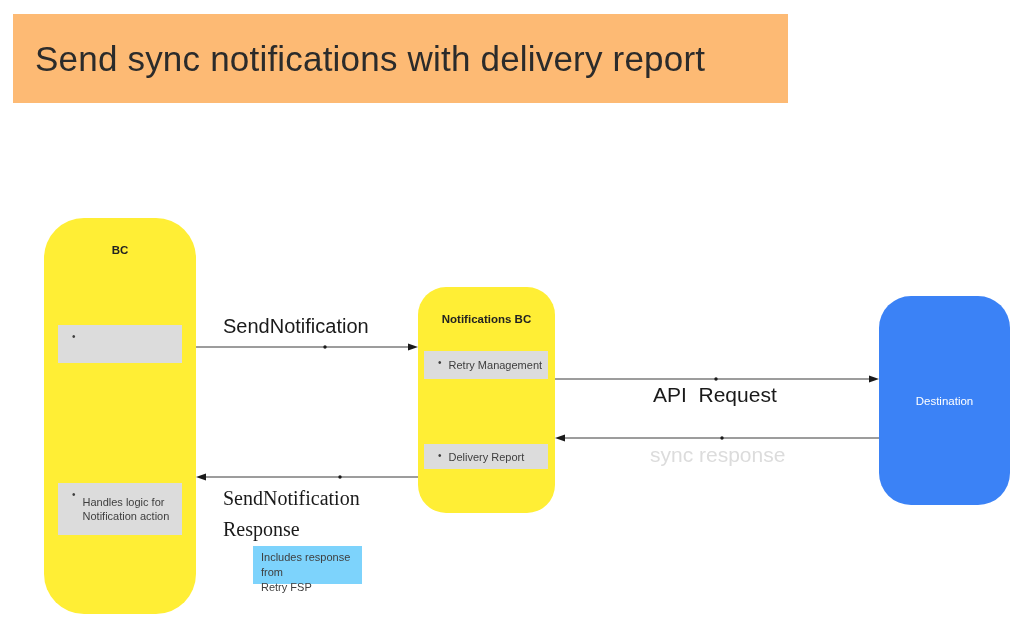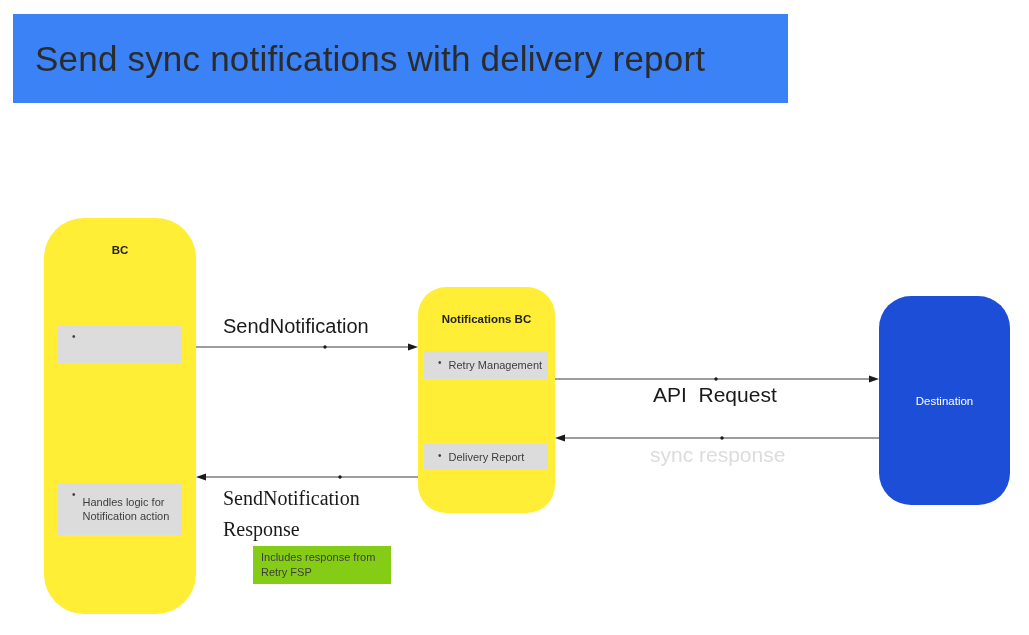--- a/index.html
+++ b/index.html
@@ -2,62 +2,62 @@
 <html><head>
 <meta charset="utf-8">
 <style>
   * { margin: 0; padding: 0; box-sizing: border-box; }
   html, body { width: 1029px; height: 635px; background: #ffffff; overflow: hidden; }
   body { font-family: "Liberation Sans", sans-serif; position: relative; }
 
   
   .banner {
     position: absolute; left: 13px; top: 14px; width: 775px; height: 89px;
-    background: #3b82f6; display: flex; align-items: center;
+    background: #fdba74; display: flex; align-items: center;
   }
   .banner h1 {
     font-size: 35px; font-weight: 400; color: #2b2b2b; padding-left: 22px;
     letter-spacing: 0.2px;
   }
 
   
   .actor {
     position: absolute; background: #ffee35;
   }
   .actor-left  { left: 44px;  top: 218px; width: 152px; height: 396px; border-radius: 40px; }
   .actor-mid   { left: 418px; top: 287px; width: 137px; height: 226px; border-radius: 28px; }
   .actor-title {
     text-align: center; font-size: 11.5px; font-weight: 700; color: #222;
     padding-top: 26px;
   }
 
   .destination {
     position: absolute; left: 879px; top: 296px; width: 131px; height: 209px;
-    background: #1d4ed8; border-radius: 32px;
+    background: #3b82f6; border-radius: 32px;
     display: flex; align-items: center; justify-content: center;
     color: #ffffff; font-size: 11.5px;
   }
 
   
   .subitem {
     position: absolute; background: #dcdcdc; color: #3e3e3e;
     font-size: 11px; line-height: 14px;
     display: flex; align-items: center;
     padding: 5px 4px 5px 14px;
   }
   .subitem .bullet { margin-right: 7px; font-size: 10px; color: #3e3e3e; align-self: flex-start; line-height: 14px; }
   .sub-constructs { left: 58px;  top: 325px; width: 124px; height: 38px; }
   .sub-handles    { left: 58px;  top: 483px; width: 124px; height: 52px; }
   .sub-retry      { left: 424px; top: 351px; width: 124px; height: 28px; }
   .sub-delivery   { left: 424px; top: 444px; width: 124px; height: 25px; }
 
   
   .note {
-    position: absolute; left: 253px; top: 546px; width: 138px; height: 38px;
-    background: #84cc16; color: #3e3e3e; font-size: 11px; line-height: 15px;
+    position: absolute; left: 253px; top: 546px; width: 109px; height: 38px;
+    background: #7dd3fc; color: #3e3e3e; font-size: 11px; line-height: 15px;
     padding: 4px 6px 4px 8px;
   }
 
   
   .arrow-label { position: absolute; color: #1a1a1a; white-space: pre; }
   .lbl-sendnotif { left: 223px; top: 315px; font-size: 20px; }
   .lbl-sendresp  { left: 223px; top: 483px; font-size: 20px; line-height: 31px; width: 180px; white-space: normal; font-family: Liberation Serif, serif; }
   .lbl-api       { left: 653px; top: 383px; font-size: 21px; }
   .lbl-sync      { left: 650px; top: 443px; font-size: 21px; color: #dcdcdc; }
 

